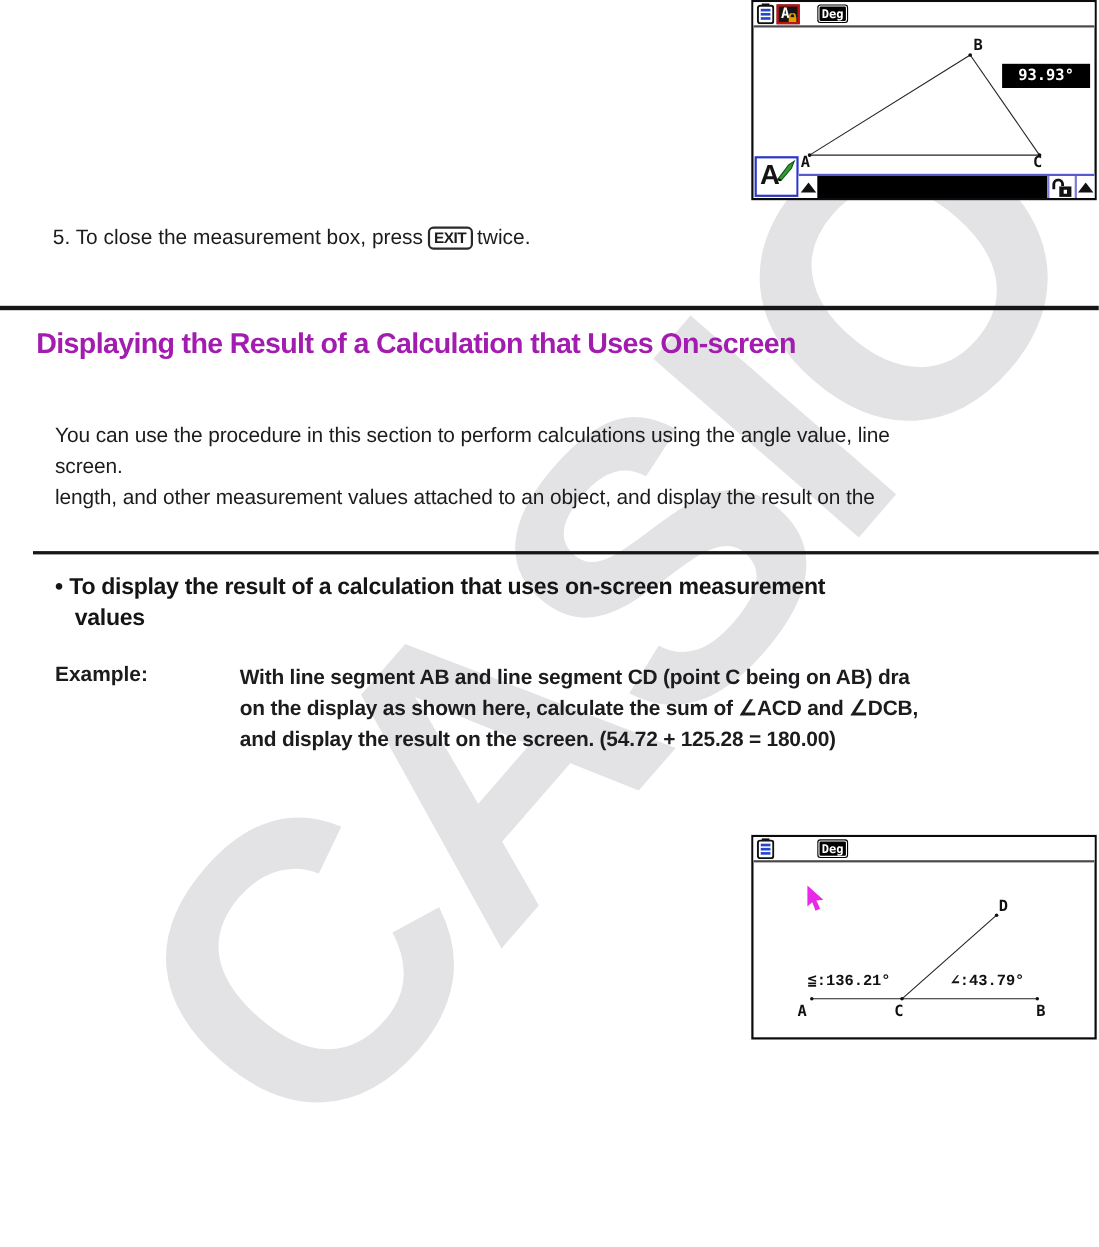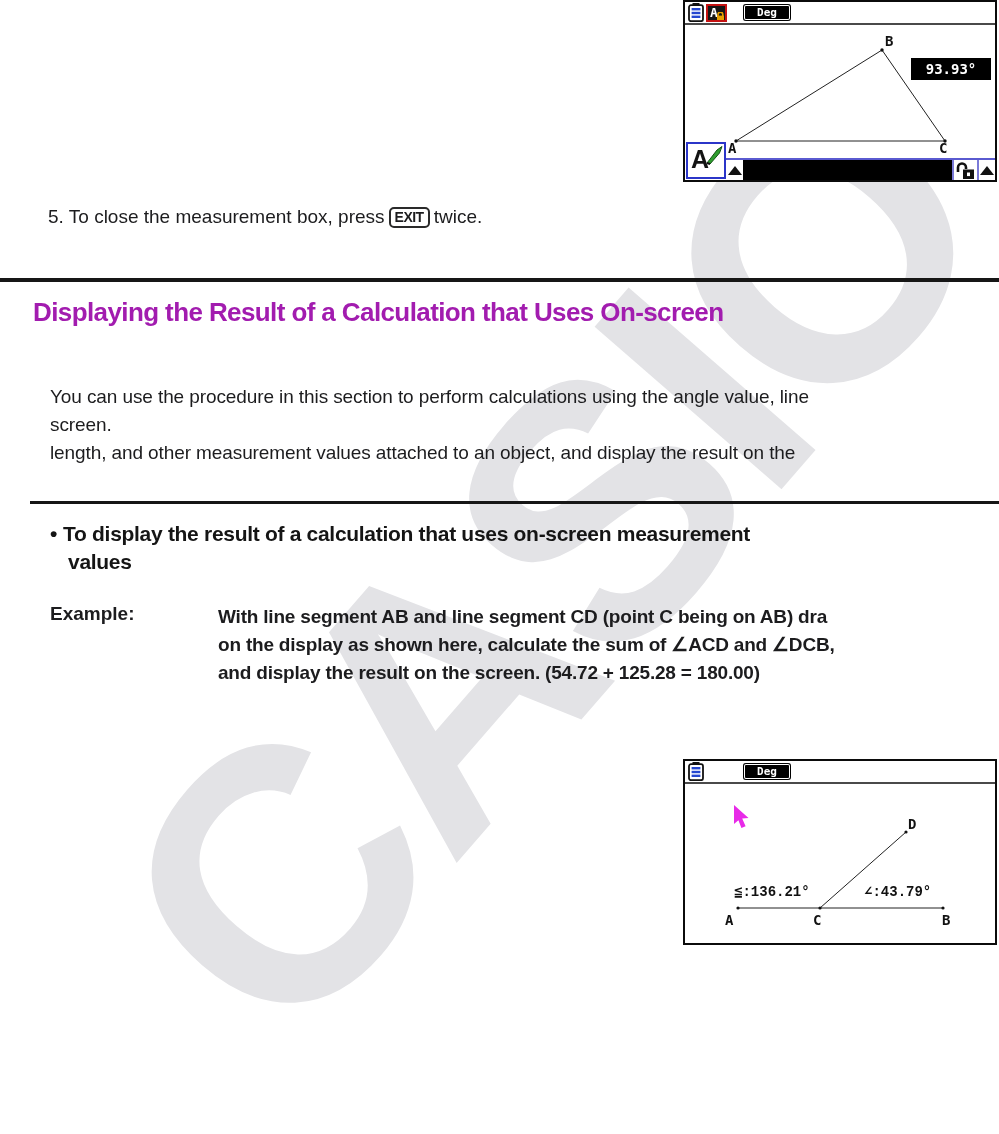--- a/index.html
+++ b/index.html
@@ -13,21 +13,21 @@
   .z{position:relative;z-index:1;}
   
   .screen{position:absolute;background:#fff;border:2px solid #0b0b0b;box-sizing:border-box;z-index:2;}
   #screen1{left:683px;top:0;width:314px;height:182px;}
   #screen2{left:683px;top:759px;width:314px;height:186px;}
   .statusbar{position:absolute;left:0;top:0;right:0;height:21px;border-bottom:2px solid #4a4a4a;background:#fff;}
   .battery{position:absolute;left:3px;top:1px;}
   .alock{position:absolute;left:21px;top:2px;width:21px;height:18px;background:#151515;border:2px solid #c41212;box-sizing:border-box;}
   .alock .a{position:absolute;left:2px;top:-1px;color:#fff;font-weight:bold;font-size:13px;font-family:"DejaVu Sans Mono",monospace;}
   .alock .padlock{position:absolute;right:0px;bottom:0px;width:9px;height:8px;}
-  .degbadge{position:absolute;left:58px;top:2px;width:48px;height:17px;background:#000;border-radius:3px;
+  .degbadge{position:absolute;left:58px;top:2px;width:28px;height:17px;background:#000;border-radius:3px;
             color:#fff;font-family:"DejaVu Sans Mono",monospace;font-weight:bold;font-size:11px;
             display:flex;align-items:center;justify-content:center;box-shadow:inset 0 0 0 1px #000, inset 0 0 0 2px #fff;}
   .geom{position:absolute;left:0;top:0;}
   .ptlabel{position:absolute;font-family:"DejaVu Sans Mono",monospace;font-weight:bold;font-size:14px;color:#111;line-height:14px;}
   .anglebox{position:absolute;left:226px;top:56px;width:80px;height:22px;background:#000;color:#fff;
             font-family:"DejaVu Sans Mono",monospace;font-weight:bold;font-size:14px;
             display:flex;align-items:center;justify-content:center;}
   .measure{position:absolute;font-family:Liberation Mono, monospace;font-weight:bold;font-size:14px;color:#111;}
   
   .abox{position:absolute;left:1px;top:140px;width:40px;height:37px;background:#fff;border:2px solid #2b35c8;box-sizing:border-box;}

